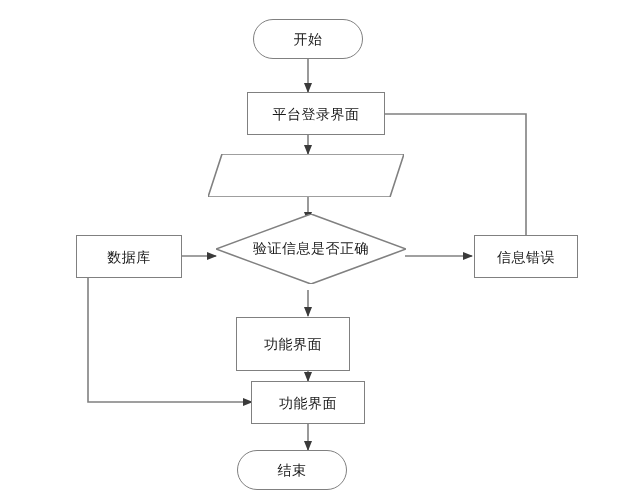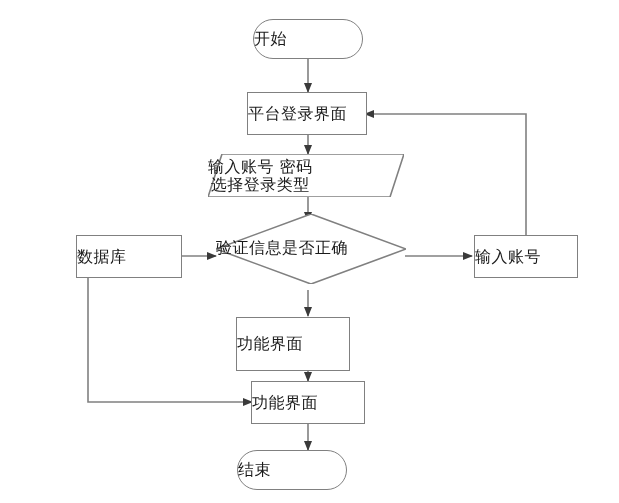--- a/index.html
+++ b/index.html
@@ -19,24 +19,24 @@
     left:0; top:0;
     width:619px;
     height:503px;
     pointer-events:none;
   }
   .node{
     position:absolute;
     box-sizing:border-box;
     display:flex;
     align-items:center;
-    justify-content:flex-start;
+    justify-content:center;
     text-align:center;
     color:#1a1a1a;
-    font-size:16px;
+    font-size:14px;
     line-height:18px;
     letter-spacing:0.5px;
     white-space:pre-line;
     background:#ffffff;
     z-index:2;
   }
   .n-rect{
     border:1px solid #808080;
   }
   .n-stadium{
@@ -94,45 +94,43 @@
 
     <path d="M88,277 L88,402 L252,402" fill="none" stroke="#808080" stroke-width="1.6" marker-end="url(#ah)"></path>
 
     <path d="M308,424 L308,450" fill="none" stroke="#808080" stroke-width="1.6" marker-end="url(#ah)"></path>
   </svg>
 
   <div class="node n-stadium" style="left:253px; top:19px; width:110px; height:40px;">
     <span class="lbl">开始</span>
   </div>
 
-  <div class="node n-rect" style="left:247px; top:92px; width:120px; height:43px;">
+  <div class="node n-rect" style="left:247px; top:92px; width:138px; height:43px;">
     <span class="lbl">平台登录界面</span>
   </div>
 
   <div class="node n-para" style="left:208px; top:154px; width:196px; height:43px;">
     <svg class="shape-svg" viewBox="0 0 196 43" preserveAspectRatio="none" xmlns="http://www.w3.org/2000/svg">
       <polygon points="14,0 196,0 182,43 0,43" fill="#ffffff" stroke="#808080" stroke-width="1.6" vector-effect="non-scaling-stroke"></polygon>
     </svg>
-    <span class="lbl">输入账号 密码
-选择登录类型</span>
   </div>
 
   <div class="node n-diamond" style="left:216px; top:214px; width:190px; height:70px;font-family:Liberation Mono, monospace;">
     <svg class="shape-svg" viewBox="0 0 190 70" preserveAspectRatio="none" xmlns="http://www.w3.org/2000/svg">
       <polygon points="95,0 190,35 95,70 0,35" fill="#ffffff" stroke="#808080" stroke-width="1.6" vector-effect="non-scaling-stroke"></polygon>
     </svg>
     <span class="lbl">验证信息是否正确</span>
   </div>
 
   <div class="node n-rect" style="left:36px; top:235px; width:106px; height:43px;margin-left:40px;">
     <span class="lbl">数据库</span>
   </div>
 
   <div class="node n-rect" style="left:474px; top:235px; width:104px; height:43px;">
-    <span class="lbl">输入账号</span>
+    <span class="lbl">信息错误</span>
   </div>
 
   <div class="node n-rect" style="left:236px; top:317px; width:114px; height:54px;">
     <span class="lbl">功能界面</span>
   </div>
 
   <div class="node n-rect" style="left:251px; top:381px; width:114px; height:43px;">
     <span class="lbl">功能界面</span>
   </div>
 

